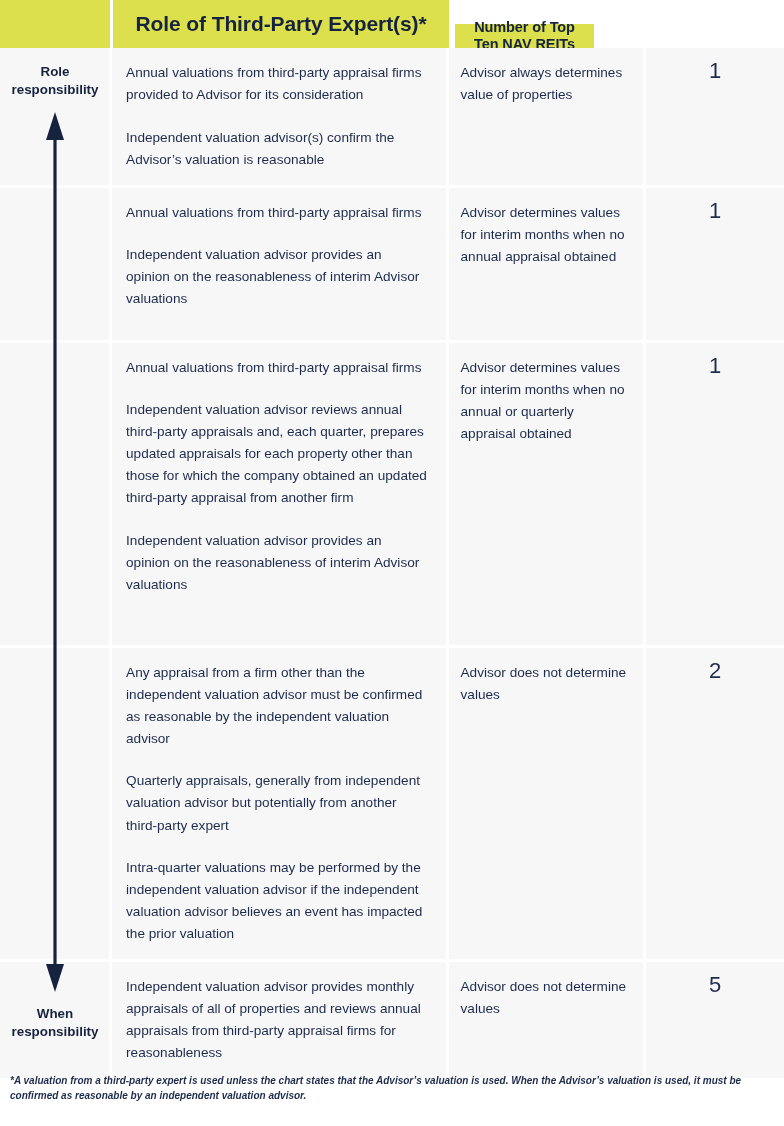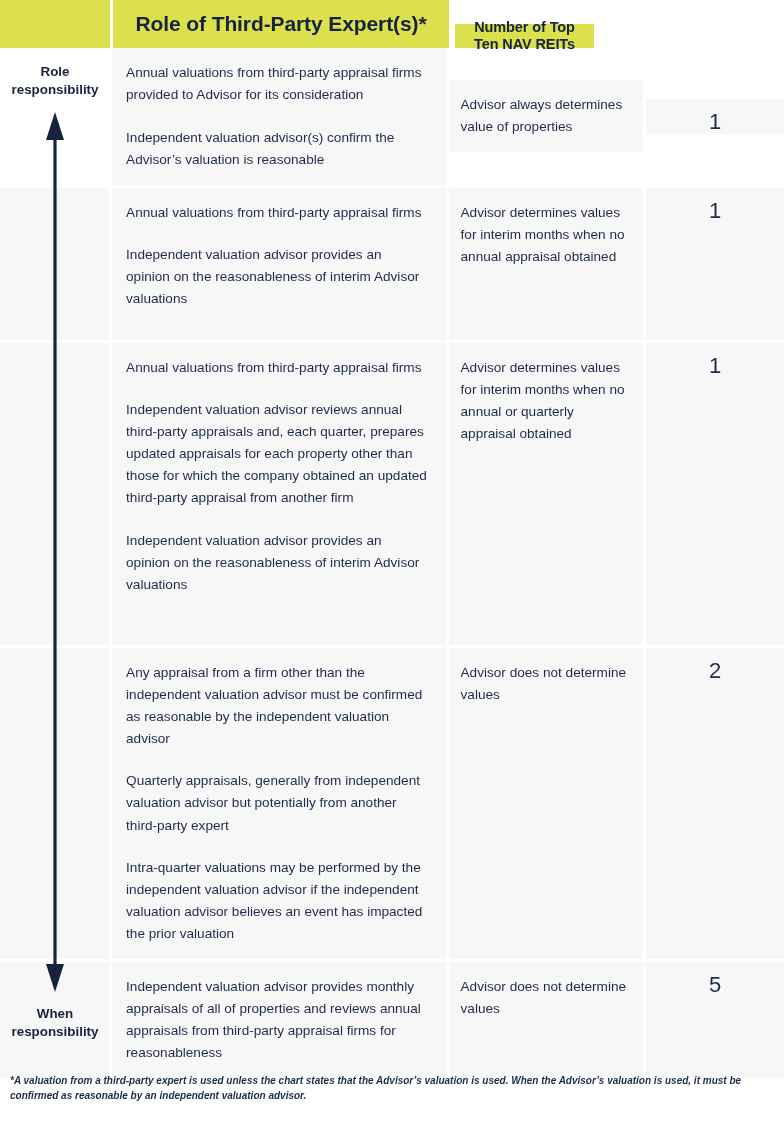--- a/index.html
+++ b/index.html
@@ -126,21 +126,21 @@
     <div class="hdr-gap"></div>
     <div class="hdr-cell hdr-count">
       <div>
         <span>Number of Top</span><br>
         <span>Ten NAV REITs</span>
       </div>
     </div>
   </div>
 
   <div class="body-grid" id="body-grid">
-      <div class="trow" style="min-height: 130px; align-items: center;">
+      <div class="trow" style="min-height: 130px;">
         <div class="cell c-axis"></div>
         <div class="c-gap"></div>
         <div class="cell c-expert">
           <p>Annual valuations from third-party  appraisal firms provided to Advisor for its consideration</p>
           <p>Independent valuation advisor(s) confirm the Advisor’s valuation is reasonable</p>
         </div>
         <div class="c-gap"></div>
         <div class="cell c-advisor">
           <p>Advisor always determines value of properties</p>
         </div>

